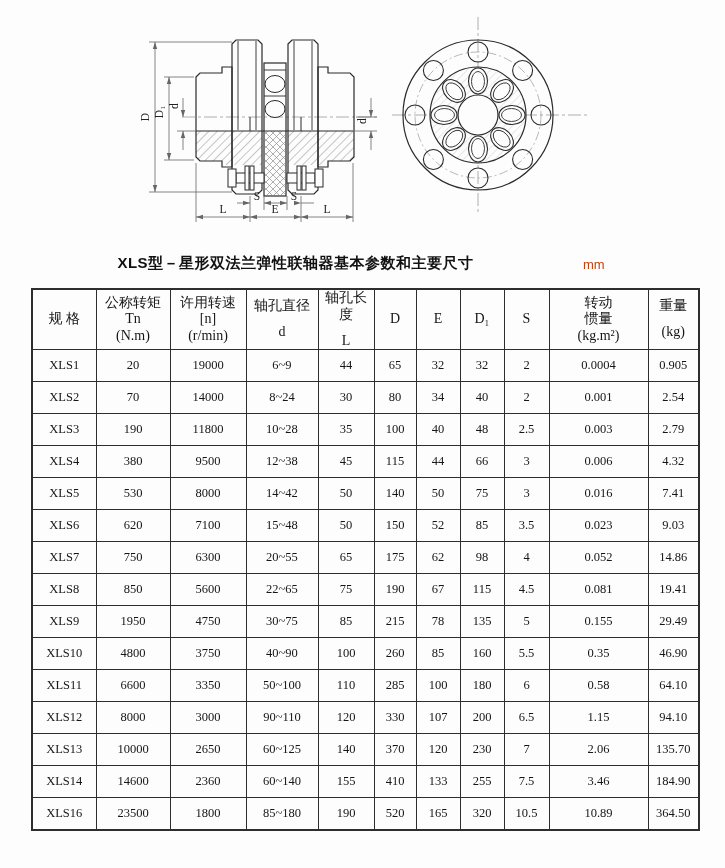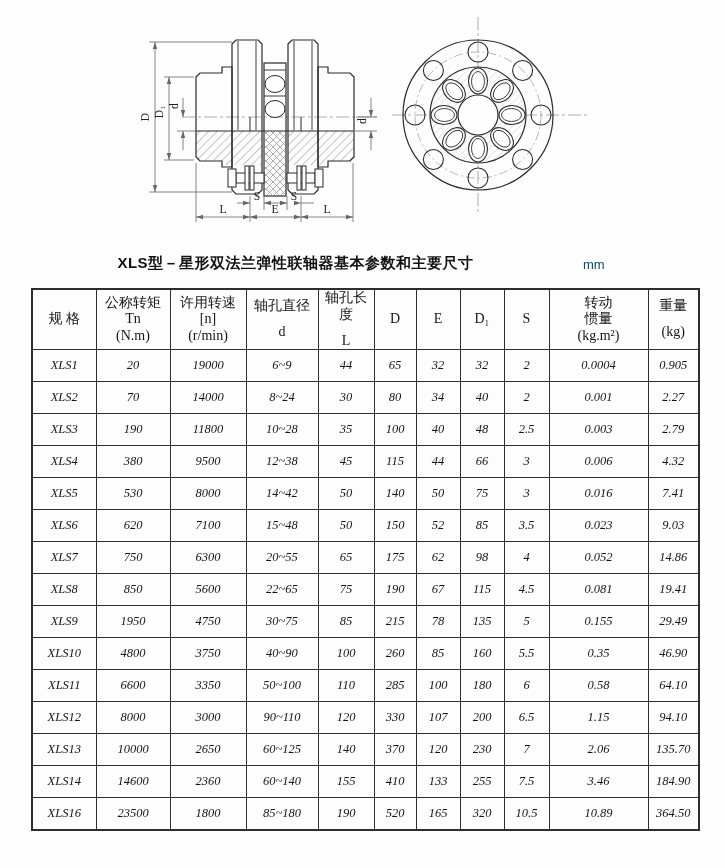--- a/index.html
+++ b/index.html
@@ -17,40 +17,40 @@
     position:absolute;top:254px;left:0;width:591px;height:24px;
     text-align:center;
   }
   .doc-title{
     font-family:"Liberation Sans","DejaVu Sans",sans-serif;
     font-weight:bold;font-size:15px;letter-spacing:0.5px;color:#111;
   }
   .unit{
     position:absolute;top:257px;left:583px;
     font-family:"Liberation Sans","DejaVu Sans",sans-serif;
-    font-size:13px;color:#0c4a6e;
+    font-size:13px;color:#c2410c;
   }
   table.spec{
     position:absolute;top:288px;left:31px;
     width:667px;
     border-collapse:collapse;table-layout:fixed;
     border:2px solid #2e2e2e;
     background:#fdfdfd;
   }
   table.spec th, table.spec td{
     border:1px solid #2e2e2e;
     text-align:center;vertical-align:middle;
     padding:0;
     font-weight:normal;
     font-size:12.5px;
     color:#151515;
     overflow:hidden;
   }
   table.spec thead tr{height:47px;}
-  table.spec tbody tr{height:32px;font-style:italic;}
+  table.spec tbody tr{height:32px;}
   table.spec th div{line-height:1.2;font-size:14px;}
   table.spec th div.gap-line{margin-top:9px;}
 </style>
 </head>
 <body>
 
 <div class="page">
 
   <svg class="drawing" width="725" height="252" viewBox="0 0 725 252">
     <defs>
@@ -319,21 +319,21 @@
           <td>XLS2</td>
           <td>70</td>
           <td>14000</td>
           <td>8~24</td>
           <td>30</td>
           <td>80</td>
           <td>34</td>
           <td>40</td>
           <td>2</td>
           <td>0.001</td>
-          <td>2.27</td>
+          <td>2.54</td>
         </tr>
         <tr>
           <td>XLS3</td>
           <td>190</td>
           <td>11800</td>
           <td>10~28</td>
           <td>35</td>
           <td>100</td>
           <td>40</td>
           <td>48</td>

